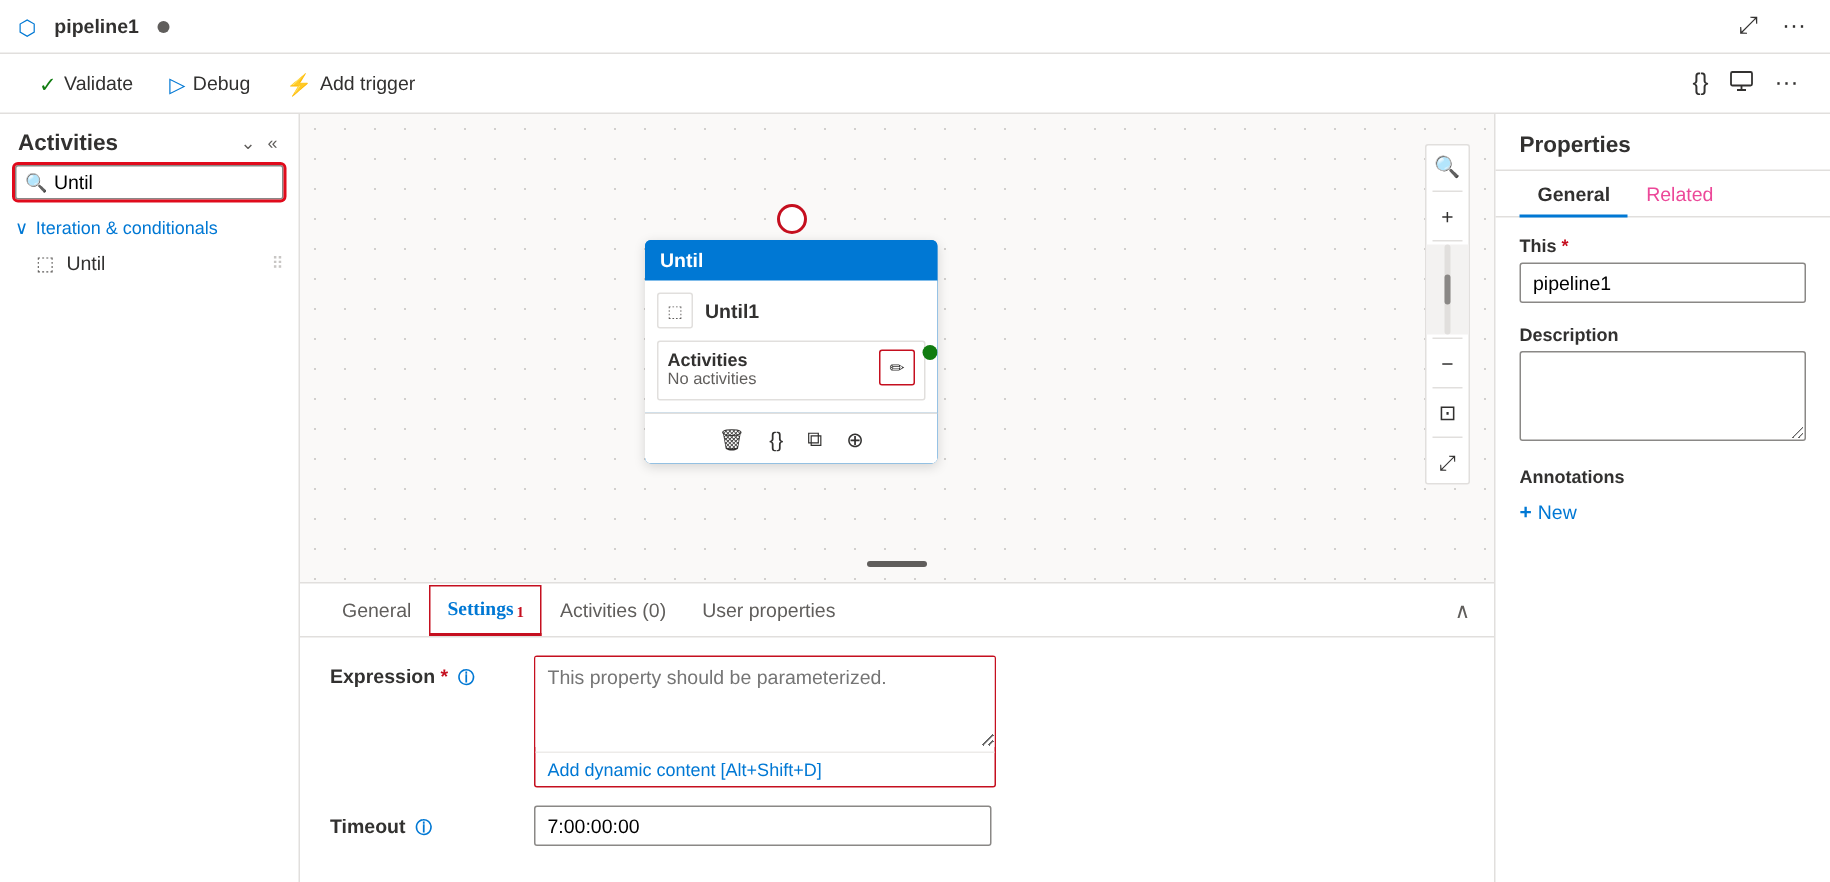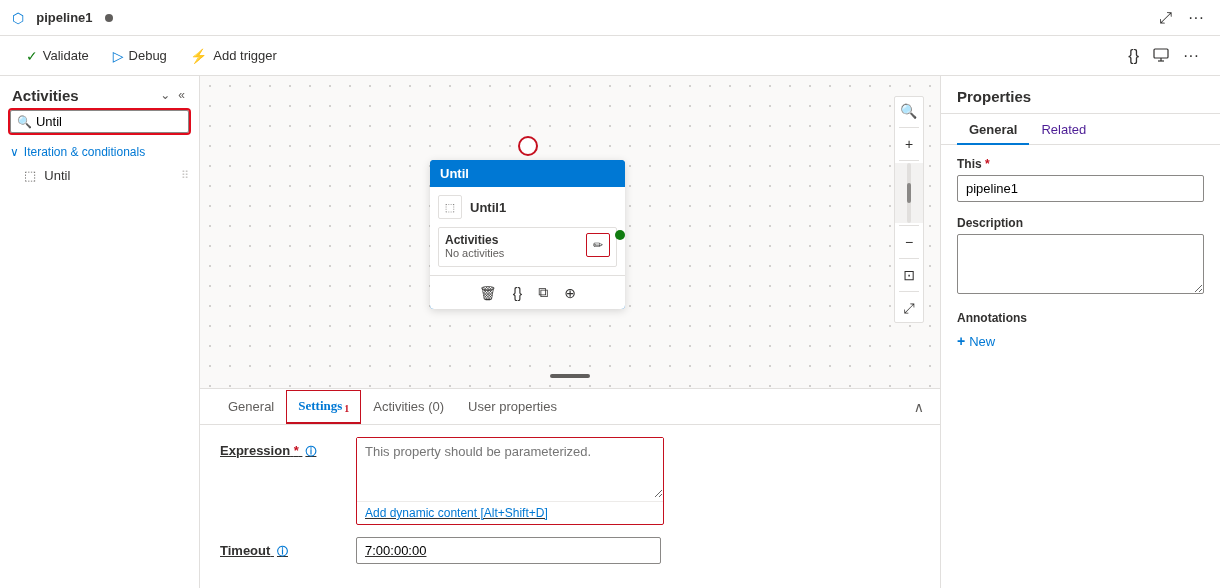--- a/index.html
+++ b/index.html
@@ -241,21 +241,20 @@
     .bottom-tab-spacer { flex: 1; }
     .bottom-collapse-btn {
       background: none; border: none; cursor: pointer; font-size: 14px; color: #605e5c;
     }
     .bottom-content { padding: 12px 20px; flex: 1; overflow-y: auto; }
 
     
     .field-row {
       display: flex; align-items: flex-start; gap: 16px;
       margin-bottom: 12px;
-      text-decoration: underline;
     }
     .field-label {
       width: 120px; min-width: 120px;
       font-size: 13px; font-weight: 600;
       padding-top: 6px;
     }
     .field-label .required { color: #c50f1f; }
     .field-label .info-icon { color: #0078d4; font-size: 11px; margin-left: 3px; cursor: pointer; }
     .expression-box {
       border: 1.5px solid #c50f1f;
@@ -286,21 +285,21 @@
       border: 1px solid #8a8886;
       border-radius: 2px;
       padding: 5px 8px;
       font-size: 13px;
       width: 305px;
       outline: none;
     }
 
     
     .properties-panel {
-      width: 280px;
+      width: 224px;
       border-left: 1px solid #e1dfdd;
       background: #fff;
       display: flex;
       flex-direction: column;
       flex-shrink: 0;
     }
     .properties-header {
       padding: 12px 16px 8px;
       font-size: 15px;
       font-weight: 700;
@@ -308,21 +307,21 @@
     }
     .properties-tabs {
       display: flex;
       border-bottom: 1px solid #e1dfdd;
       padding: 0 16px;
     }
     .prop-tab {
       padding: 8px 12px 6px;
       font-size: 13px;
       cursor: pointer;
-      color: #4c1d95;
+      color: #ec4899;
       border-bottom: 2px solid transparent;
       margin-bottom: -1px;
     }
     .prop-tab.active {
       color: #323130;
       border-bottom: 2px solid #0078d4;
       font-weight: 600;
     }
     .properties-content { padding: 12px 16px; flex: 1; overflow-y: auto; }
     .prop-field { margin-bottom: 14px; }

